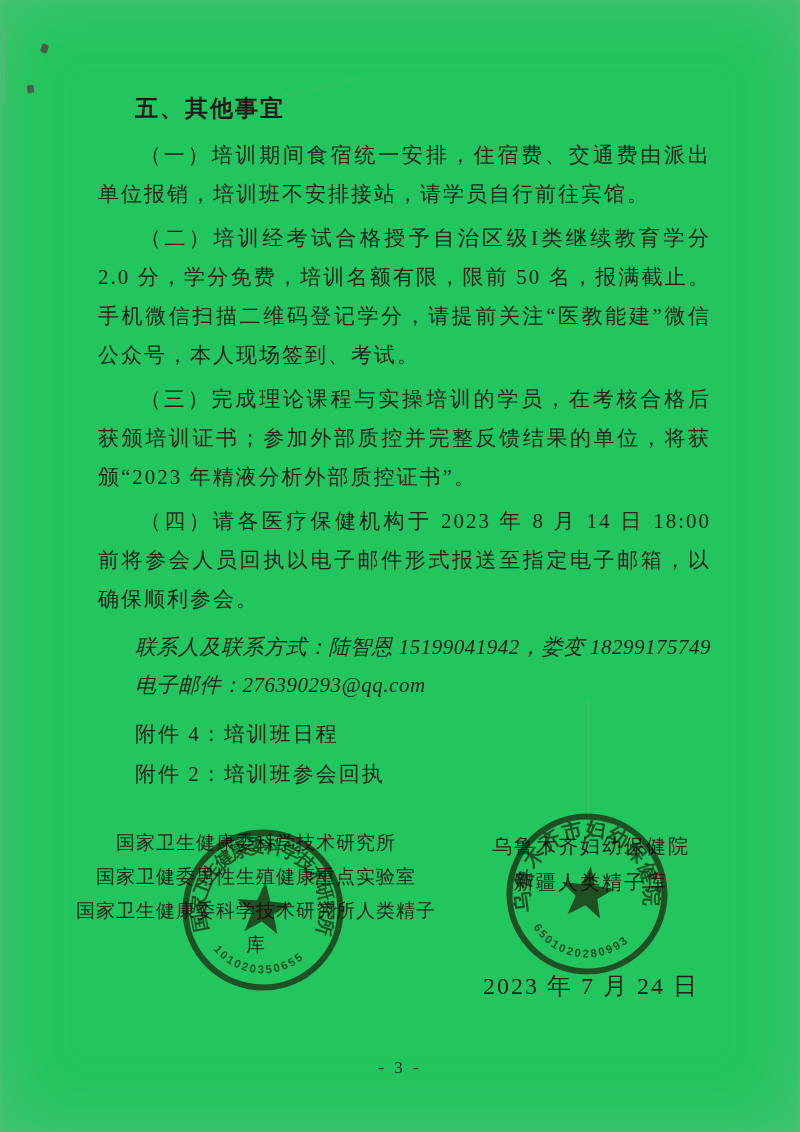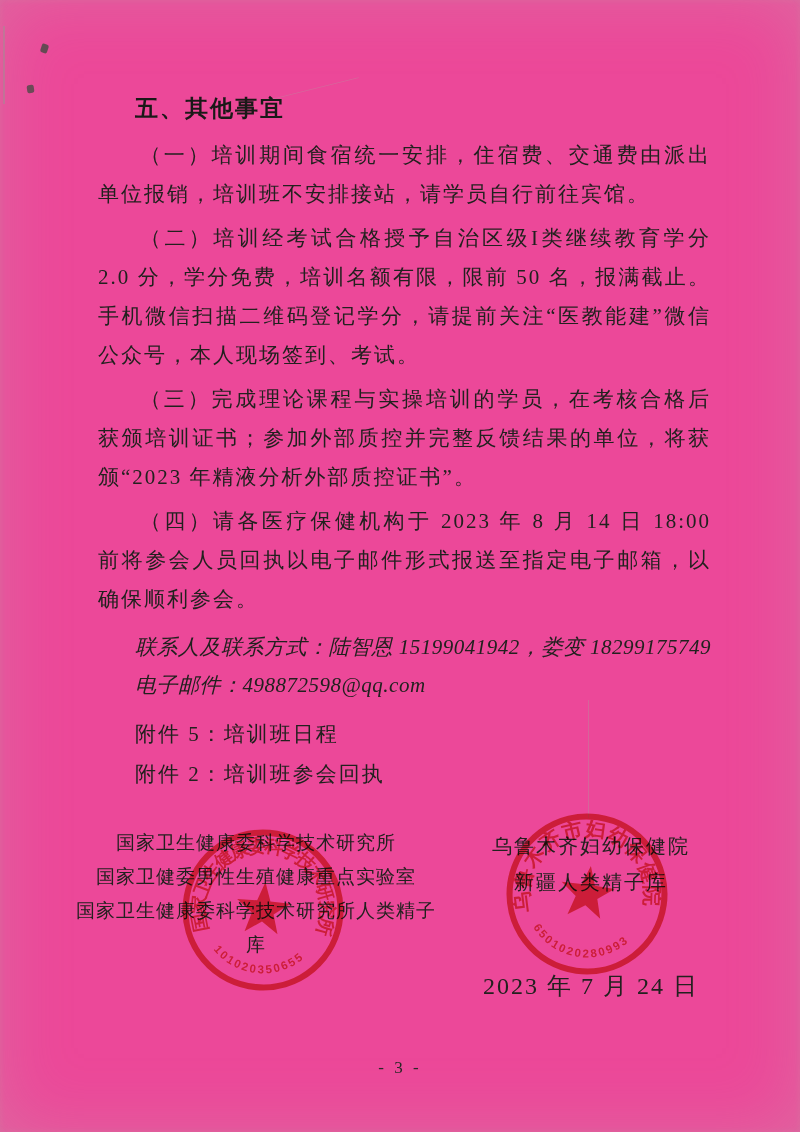--- a/index.html
+++ b/index.html
@@ -1,18 +1,18 @@
 <!DOCTYPE html>
 <html><head>
 <meta charset="utf-8">
 <style>
   html,body{margin:0;padding:0;background:#9a9a98;}
   .page{
     position:relative;width:800px;height:1132px;margin:0 auto;
-    background:#ec4899;overflow:hidden;
+    background:#22c55e;overflow:hidden;
     box-shadow:inset 0 0 70px rgba(185,185,178,.28), inset 0 0 6px rgba(170,170,165,.18);
     font-family:"Liberation Serif","DejaVu Serif",serif;color:#22211f;
   }
   .content{position:absolute;left:98px;top:92px;width:613px;}
   .heading{
     padding-left:37px;margin:0 0 12px 0;line-height:32px;
     font-family:"Liberation Sans","DejaVu Sans",sans-serif;
     font-weight:bold;font-size:23px;letter-spacing:2px;color:#1a1918;
   }
   .para{
@@ -59,25 +59,25 @@
 
   <div class="content">
     <div class="heading">五、其他事宜</div>
     <p class="para">（一）培训期间食宿统一安排，住宿费、交通费由派出单位报销，培训班不安排接站，请学员自行前往宾馆。</p>
     <p class="para">（二）培训经考试合格授予自治区级I类继续教育学分 2.0 分，学分免费，培训名额有限，限前 50 名，报满截止。手机微信扫描二维码登记学分，请提前关注“医教能建”微信公众号，本人现场签到、考试。</p>
     <p class="para">（三）完成理论课程与实操培训的学员，在考核合格后获颁培训证书；参加外部质控并完整反馈结果的单位，将获颁“2023 年精液分析外部质控证书”。</p>
     <p class="para">（四）请各医疗保健机构于 2023 年 8 月 14 日 18:00 前将参会人员回执以电子邮件形式报送至指定电子邮箱，以确保顺利参会。</p>
 
     <div class="contact-block">
       <p class="contact-line">联系人及联系方式：陆智恩 15199041942，娄变 18299175749</p>
-      <p class="contact-line">电子邮件：498872598@qq.com</p>
+      <p class="contact-line">电子邮件：276390293@qq.com</p>
     </div>
 
     <div class="attachments">
-      <p class="attachment">附件 5：培训班日程</p>
+      <p class="attachment">附件 4：培训班日程</p>
       <p class="attachment">附件 2：培训班参会回执</p>
     </div>
   </div>
 
   <div class="sig-left">
     <div>国家卫生健康委科学技术研究所</div>
     <div>国家卫健委男性生殖健康重点实验室</div>
     <div>国家卫生健康委科学技术研究所人类精子库</div>
   </div>
 

